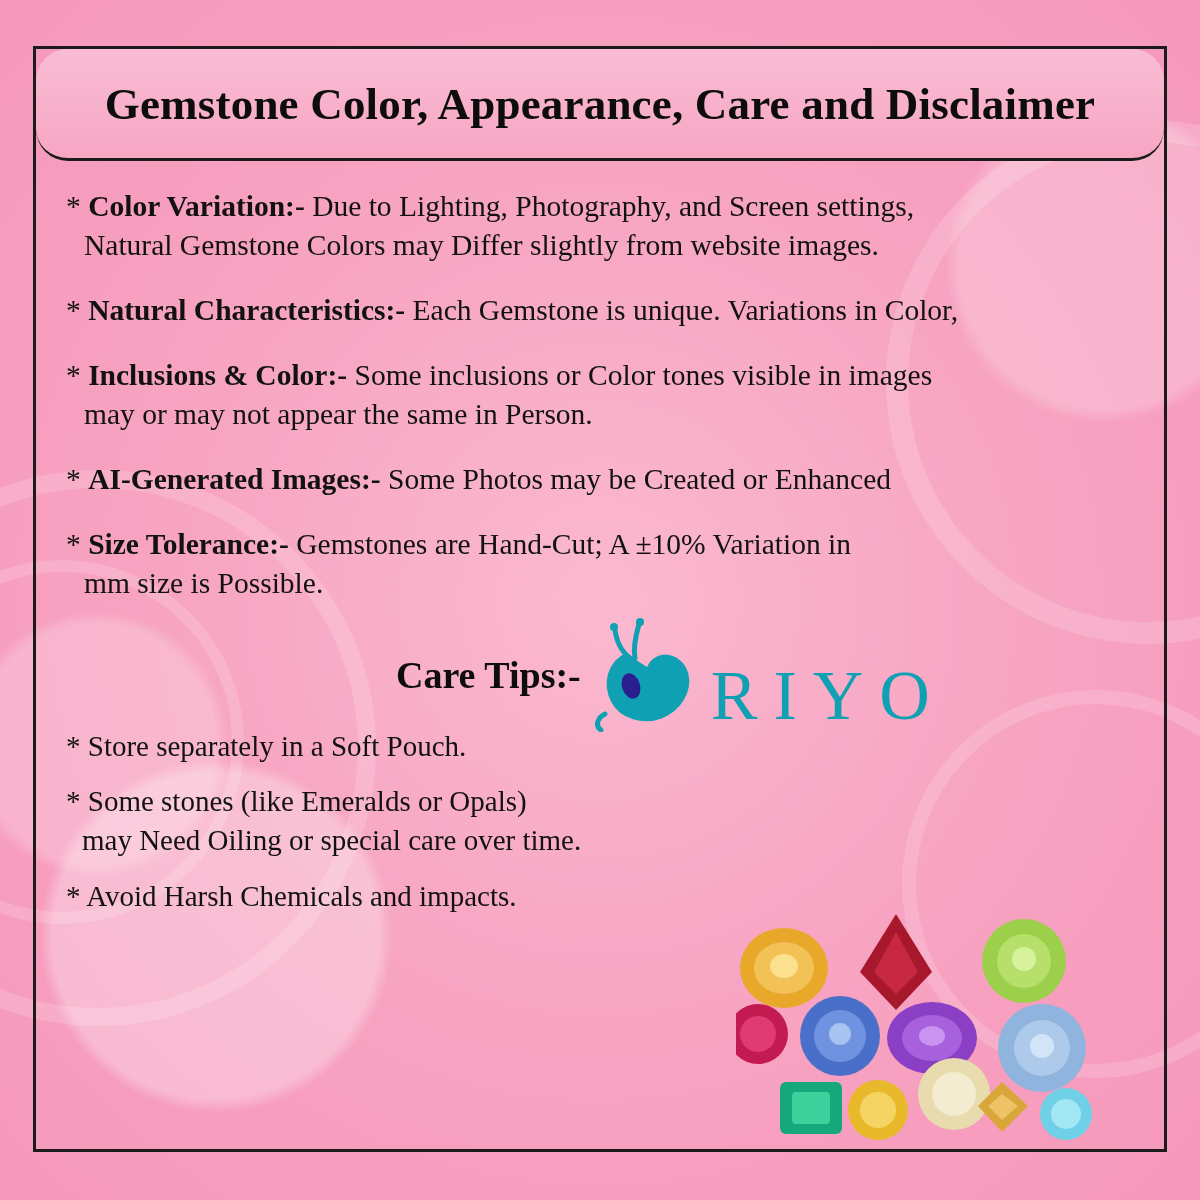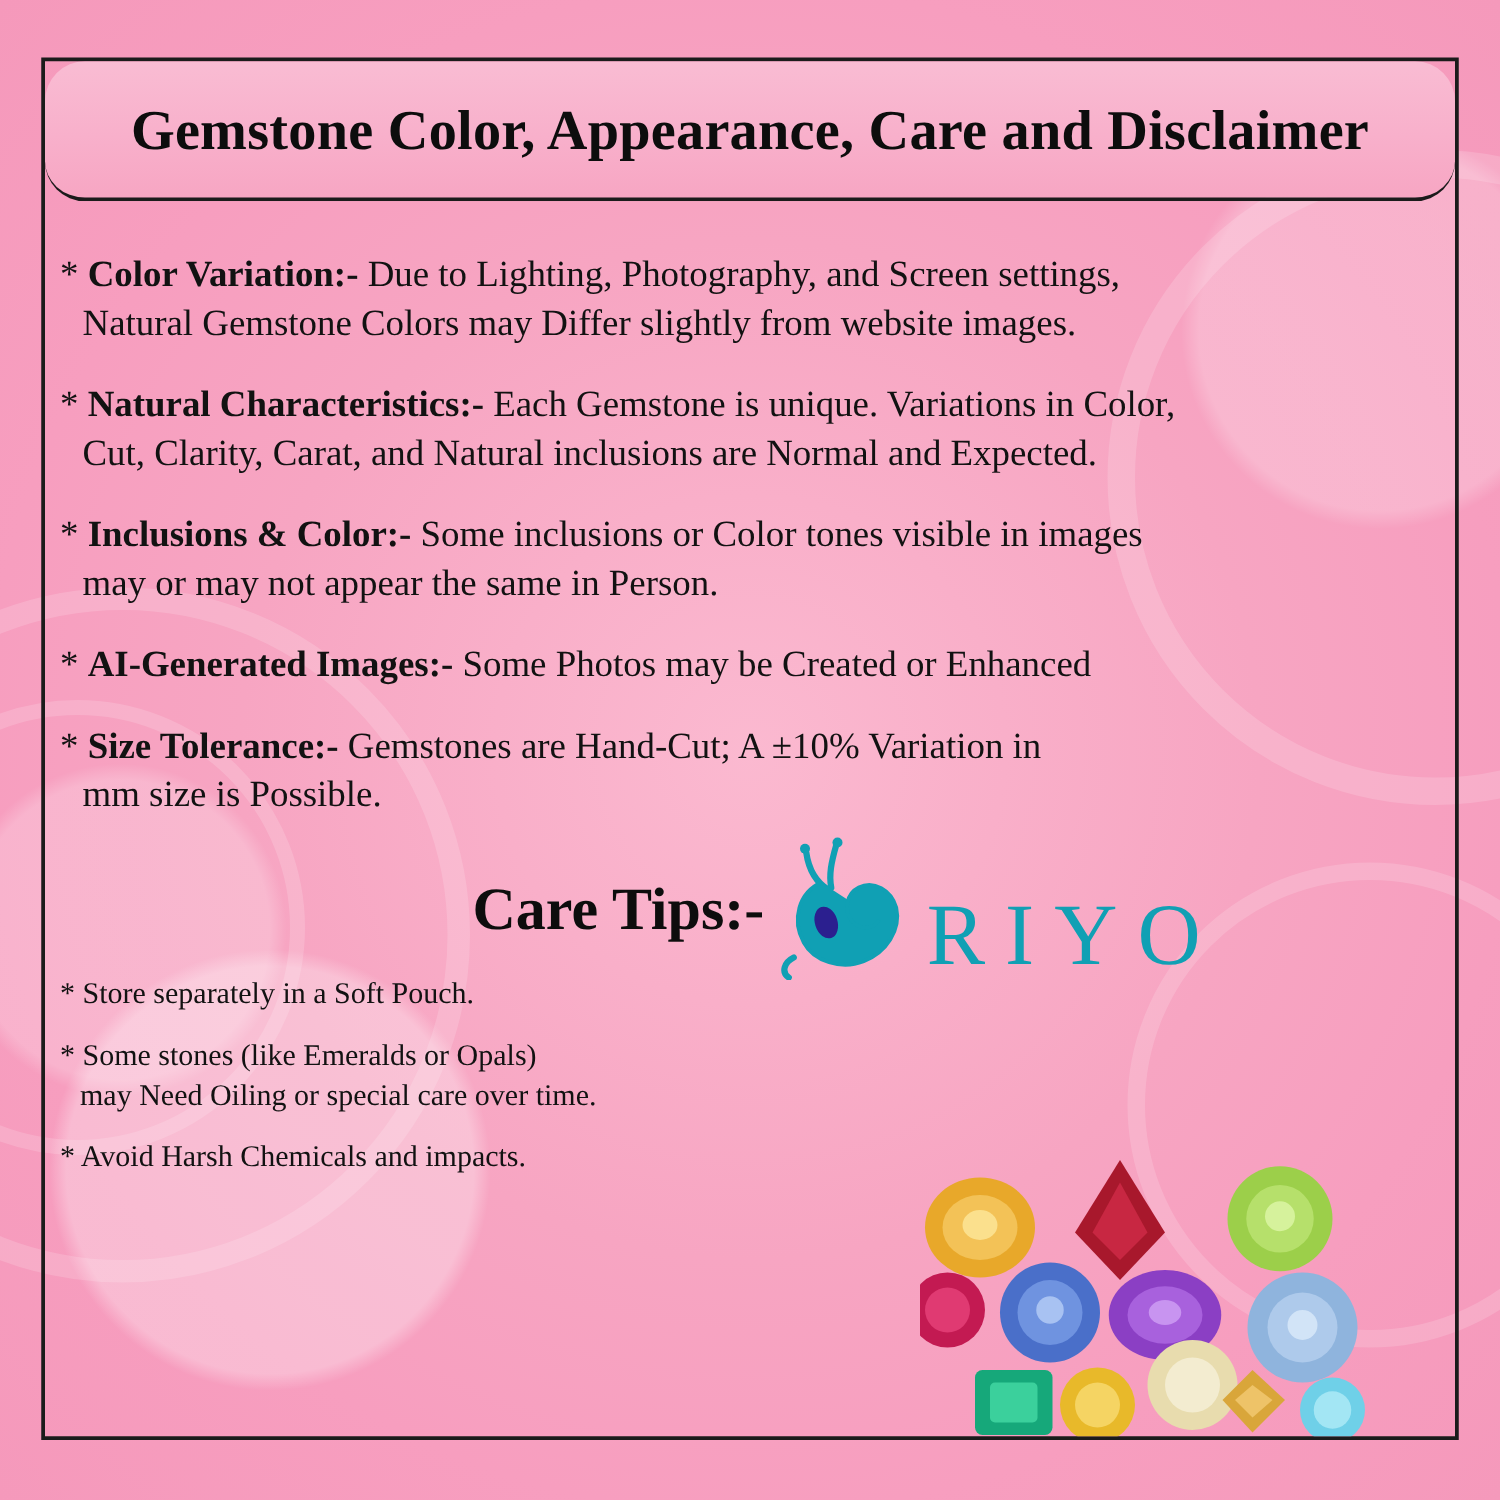--- a/index.html
+++ b/index.html
@@ -60,24 +60,23 @@
   }
   #header-title {
     font-size: 45px;
     font-weight: bold;
     color: #0d0d0d;
     letter-spacing: 0.2px;
     white-space: nowrap;
   }
   #body {
     position: relative;
-    padding: 26px 22px 0 12px;
+    padding: 26px 22px 0 30px;
     height: calc(100% - 112px);
     box-sizing: border-box;
-    margin-top: 14px;
   }
   .item {
     position: relative;
     margin-bottom: 26px;
     color: #121212;
     font-size: 29.5px;
     line-height: 1.32;
   }
   .item .lead {
     font-weight: bold;
@@ -90,42 +89,42 @@
     padding-left: 18px;
   }
   .care-row {
     display: flex;
     align-items: center;
     margin: 10px 0 4px 0;
     padding-left: 330px;
     height: 92px;
   }
   #care-tips-label {
-    font-size: 48px;
+    font-size: 38px;
     font-weight: bold;
     color: #0d0d0d;
     white-space: nowrap;
   }
   #brand {
     display: flex;
     align-items: flex-end;
     margin-left: 6px;
   }
   #brand-word {
     font-size: 70px;
     letter-spacing: 16px;
     color: #10a0b4;
     font-family: "Liberation Serif", serif;
     margin-left: 4px;
   }
   .care-list {
     margin-top: 6px;
   }
   .care-item {
-    font-size: 24px;
+    font-size: 29px;
     line-height: 1.34;
     color: #121212;
     margin-bottom: 17px;
     max-width: 700px;
   }
   .care-item .l2 { padding-left: 16px; }
 
   #gem-cluster {
     position: absolute;
     right: 8px;
@@ -153,21 +152,20 @@
 
       <div class="item">
         <span class="star">*</span>
         <span class="lead">Color Variation:-</span><span> Due to Lighting, Photography, and Screen settings,</span>
         <span class="l2">Natural Gemstone Colors may Differ slightly from website images.</span>
       </div>
 
       <div class="item">
         <span class="star">*</span>
         <span class="lead">Natural Characteristics:-</span><span> Each Gemstone is unique. Variations in Color,</span>
-        <span class="l2">Cut, Clarity, Carat, and Natural inclusions are Normal and Expected.</span>
       </div>
 
       <div class="item">
         <span class="star">*</span>
         <span class="lead">Inclusions &amp; Color:-</span><span> Some inclusions or Color tones visible in images</span>
         <span class="l2">may or may not appear the same in Person.</span>
       </div>
 
       <div class="item">
         <span class="star">*</span>

